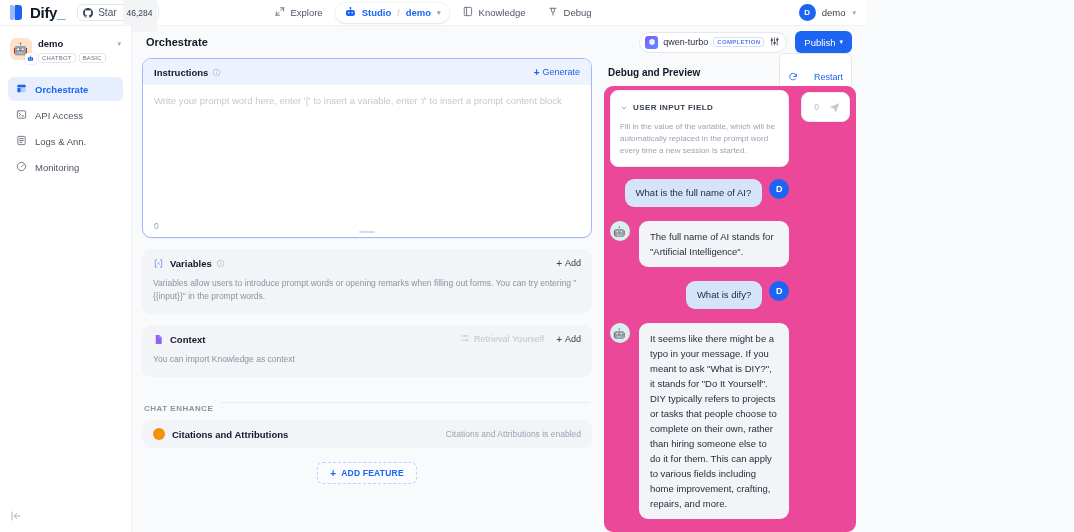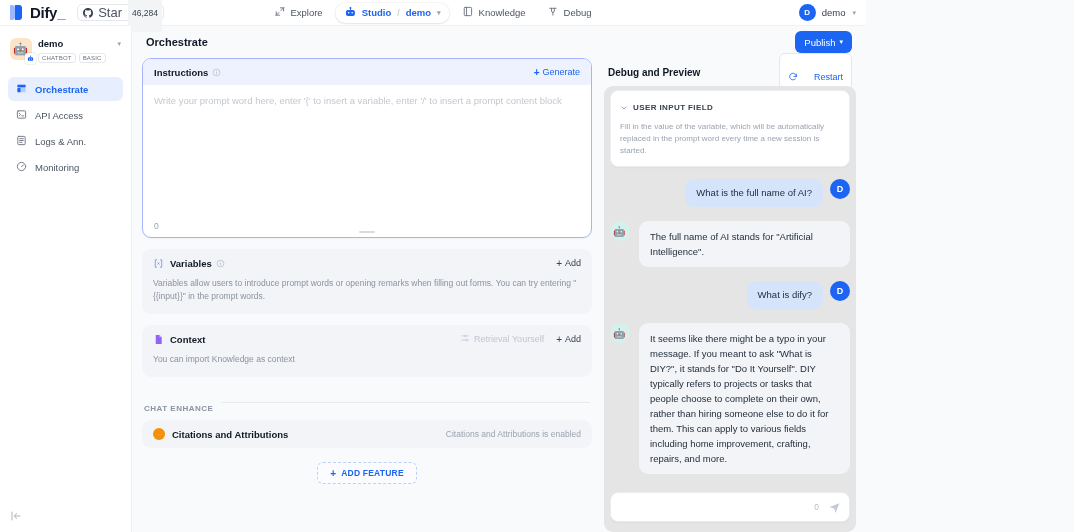--- a/index.html
+++ b/index.html
@@ -37,21 +37,21 @@
 
   .star-box {
     display: flex; align-items: center; gap: 5px;
     margin-left: 12px;
     height: 17px;
     border: 1px solid #e5e7eb; border-radius: 5px;
     padding: 0 1px 0 5px;
     background: #fff;
   }
   .gh-icon { width: 10px; height: 10px; }
-  .star-label { font-size: 13px; color: #4b5563; font-weight: 500; text-align: center; }
+  .star-label { font-size: 10px; color: #4b5563; font-weight: 500; text-align: center; }
   .star-count {
     font-size: 8.5px; color: #374151; font-weight: 500;
     background: #f3f4f6; border-radius: 3px; padding: 14px 4px;
     margin-left: 1px;
   }
 
   .topnav {
     position: absolute; left: 50%; transform: translateX(-50%);
     display: flex; align-items: center; gap: 4px;
   }
@@ -266,22 +266,22 @@
   }
   .right-title { font-size: 10px; font-weight: 600; color: #111827; }
   .restart-btn {
     margin-left: auto; display: flex; align-items: flex-start; gap: 16px;
     height: 20px; padding: 18px 8px; border-radius: 6px;
     background: #fff; border: 1px solid #e5e7eb;
     font-size: 9px; font-weight: 500; color: #1c64f2; cursor: pointer;
   }
 
   .chat-panel {
-    flex: 1; min-height: 0; display: flex; flex-direction: column;
-    background: #e5e5e5; border-radius: 9px; overflow: hidden;
+    flex: 1; min-height: 0; display: flex; flex-direction: row;
+    background: #ec4899; border-radius: 9px; overflow: hidden;
   }
   .chat-scroll {
     flex: 1; min-height: 0; overflow: hidden; padding: 4px 6px 0 6px;
   }
   .userinput-card {
     background: #fff; border: 1px solid #eceef1; border-radius: 8px;
     padding: 7px 9px 9px 9px; margin-bottom: 12px;
     box-shadow: 0 1px 2px rgba(16,24,40,0.03);
   }
   .ui-head { display: flex; align-items: center; gap: 5px; }
@@ -476,20 +476,37 @@
             <path d="M13 7l-4 5 4 5"></path>
           </svg>
       </div>
     </div>
 
     <div class="main">
 
       <div class="main-head">
         <div class="page-title">Orchestrate</div>
         <div class="head-right">
+          <div class="model-chip">
+            <span class="model-logo">
+              <svg width="8" height="8" viewBox="0 0 24 24" fill="#fff">
+                  <path d="M12 2l8 5v10l-8 5-8-5V7z" opacity="0.9"></path>
+                </svg>
+            </span>
+            <span class="model-name">qwen-turbo</span>
+            <span class="model-badge">COMPLETION</span>
+            <span>
+              <svg width="11" height="11" viewBox="0 0 24 24" fill="none" stroke="#4b5563" stroke-width="1.8" stroke-linecap="round">
+                  <path d="M6 4v16M12 4v16M18 4v16"></path>
+                  <circle cx="6" cy="9" r="1.8" fill="#4b5563"></circle>
+                  <circle cx="12" cy="15" r="1.8" fill="#4b5563"></circle>
+                  <circle cx="18" cy="8" r="1.8" fill="#4b5563"></circle>
+                </svg>
+            </span>
+          </div>
           <div class="publish-btn">
             <span>Publish</span>
             <span style="font-size:7px;">▾</span>
           </div>
         </div>
       </div>
 
       <div class="main-body">
 
         <div class="left-col">

